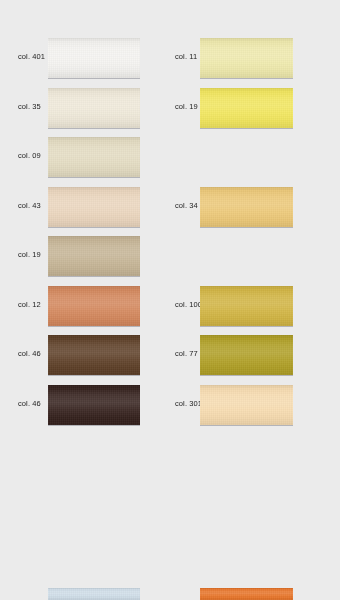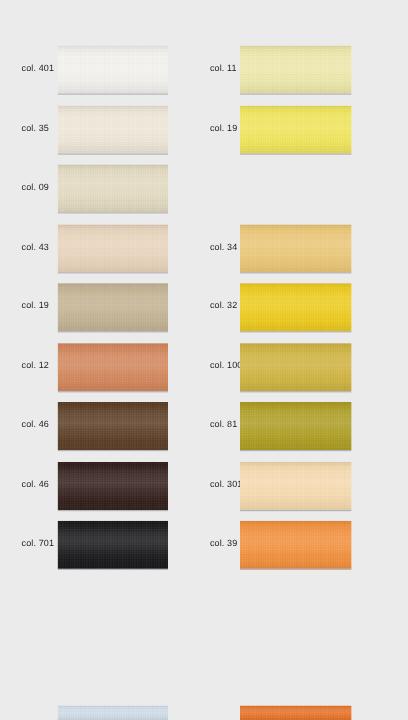--- a/index.html
+++ b/index.html
@@ -181,27 +181,20 @@
         </div>
       </div>
       <div class="swatch-row">
         <div class="swatch-cell col-left">
           <span class="swatch-label">col. 19</span>
           <div class="swatch-chip">
             <div class="swatch-face" style="background: rgb(198, 181, 150);"></div>
             <div class="swatch-shadow"></div>
           </div>
         </div>
-        <div class="swatch-cell col-right">
-          <span class="swatch-label">col. 32</span>
-          <div class="swatch-chip">
-            <div class="swatch-face" style="background: rgb(239, 205, 32);"></div>
-            <div class="swatch-shadow"></div>
-          </div>
-        </div>
       </div>
       <div class="swatch-row">
         <div class="swatch-cell col-left">
           <span class="swatch-label">col. 12</span>
           <div class="swatch-chip">
             <div class="swatch-face" style="background: rgb(212, 136, 93);"></div>
             <div class="swatch-shadow"></div>
           </div>
         </div>
         <div class="swatch-cell col-right">
@@ -214,55 +207,39 @@
       </div>
       <div class="swatch-row">
         <div class="swatch-cell col-left">
           <span class="swatch-label">col. 46</span>
           <div class="swatch-chip">
             <div class="swatch-face" style="background: rgb(94, 64, 40);"></div>
             <div class="swatch-shadow"></div>
           </div>
         </div>
         <div class="swatch-cell col-right">
-          <span class="swatch-label">col. 81</span>
+          <span class="swatch-label">col. 77</span>
           <div class="swatch-chip">
             <div class="swatch-face" style="background: rgb(176, 160, 38);"></div>
             <div class="swatch-shadow"></div>
           </div>
         </div>
       </div>
       <div class="swatch-row">
         <div class="swatch-cell col-left">
           <span class="swatch-label">col. 46</span>
           <div class="swatch-chip">
             <div class="swatch-face" style="background: rgb(53, 33, 29);"></div>
             <div class="swatch-shadow"></div>
           </div>
         </div>
         <div class="swatch-cell col-right">
           <span class="swatch-label">col. 301</span>
           <div class="swatch-chip">
             <div class="swatch-face" style="background: rgb(247, 220, 176);"></div>
-            <div class="swatch-shadow"></div>
-          </div>
-        </div>
-      </div>
-      <div class="swatch-row">
-        <div class="swatch-cell col-left">
-          <span class="swatch-label">col. 701</span>
-          <div class="swatch-chip">
-            <div class="swatch-face" style="background: rgb(27, 27, 29);"></div>
-            <div class="swatch-shadow"></div>
-          </div>
-        </div>
-        <div class="swatch-cell col-right">
-          <span class="swatch-label">col. 39</span>
-          <div class="swatch-chip">
-            <div class="swatch-face" style="background: rgb(244, 146, 63);"></div>
             <div class="swatch-shadow"></div>
           </div>
         </div>
       </div>
     </div>
   <div class="swatch-section" id="section-next">
       <div class="swatch-row">
         <div class="swatch-cell col-left">
           <div class="swatch-chip">
             <div class="swatch-face" style="background: rgb(207, 221, 232);"></div>

